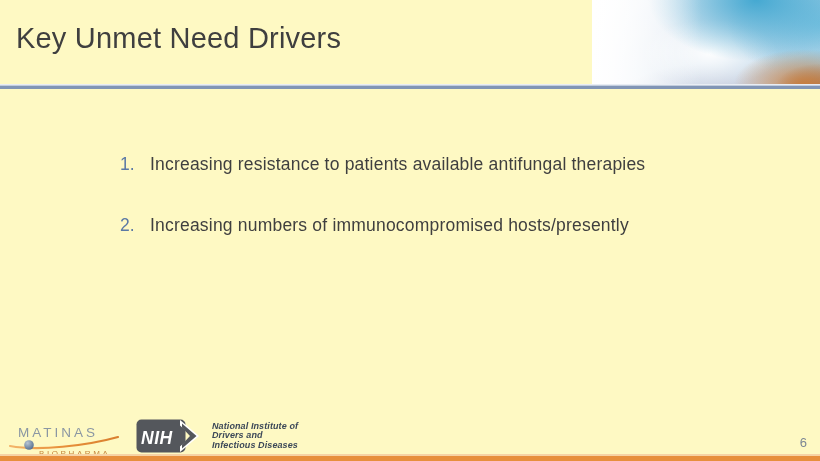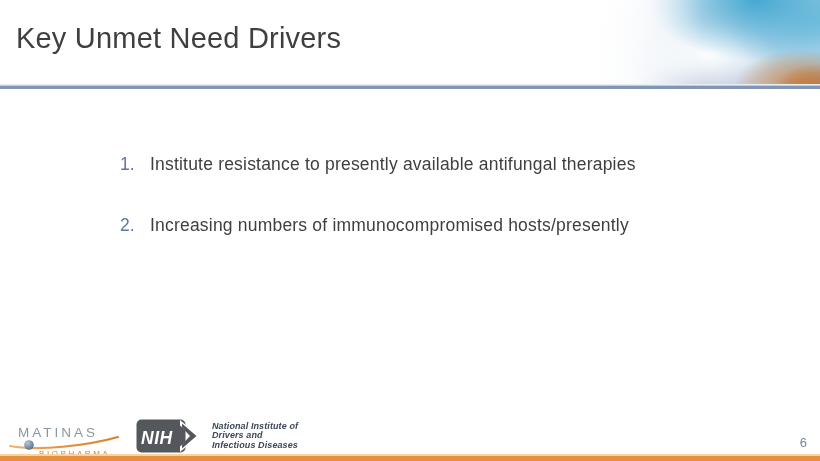--- a/index.html
+++ b/index.html
@@ -1,20 +1,20 @@
 <!DOCTYPE html>
 <html><head>
 <meta charset="utf-8">
 <style>
   html,body{margin:0;padding:0;background:#888;}
   *{box-sizing:border-box;}
   .slide{
     position:relative;
     width:820px;height:461px;
-    background:#ffffff;
+    background:#fef9c3;
     overflow:hidden;
     font-family:"Liberation Sans", sans-serif;
     margin:0 auto;
   }
   
   .hero{
     position:absolute;top:0;right:0;width:228px;height:86px;
     background:
       radial-gradient(100px 50px at 93% 98%, rgba(200,125,60,0.95), rgba(200,125,60,0) 70%),
       radial-gradient(70px 40px at 100% 104%, rgba(145,82,40,0.85), rgba(145,82,40,0) 65%),
@@ -81,21 +81,21 @@
 
   <div class="hero"></div>
 
   <h1 class="page-title">Key Unmet Need Drivers</h1>
 
   <div class="title-rule"></div>
 
   <ol class="content">
     <li class="item">
       <span class="num">1.</span>
-      <span class="txt">Institute resistance to presently available antifungal therapies</span>
+      <span class="txt">Increasing resistance to patients available antifungal therapies</span>
     </li>
     <li class="item">
       <span class="num">2.</span>
       <span class="txt">Increasing numbers of immunocompromised hosts/presently</span>
     </li>
   </ol>
 
   <svg class="matinas-logo" viewBox="0 0 112 40" xmlns="http://www.w3.org/2000/svg">
     <defs>
       <radialGradient id="sphereGrad" cx="35%" cy="30%" r="80%">

